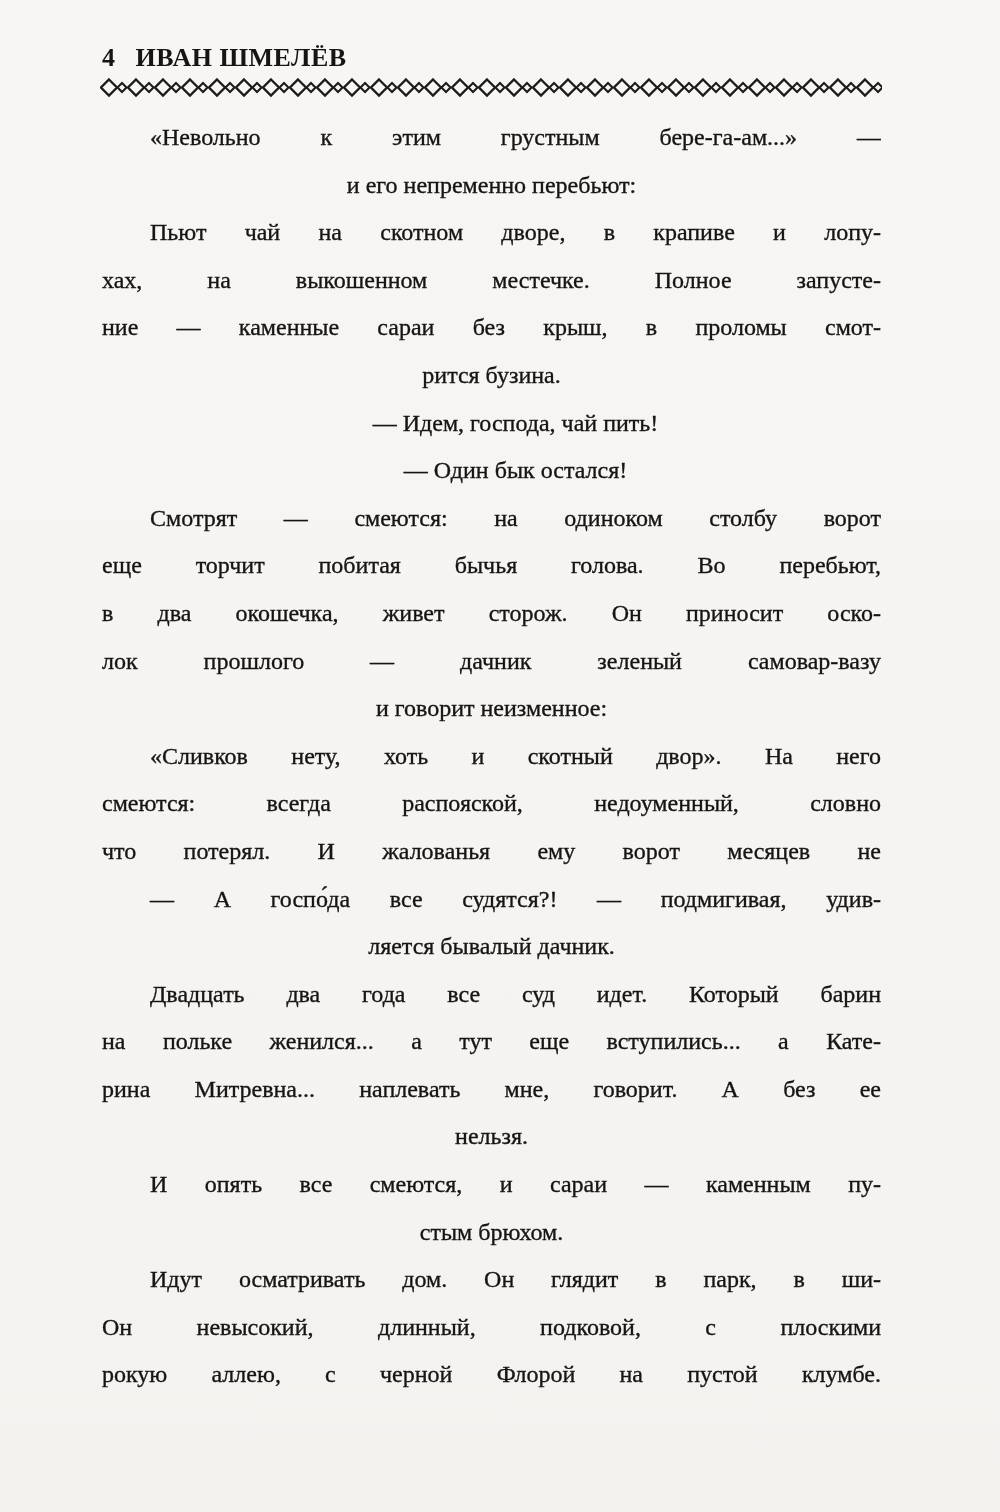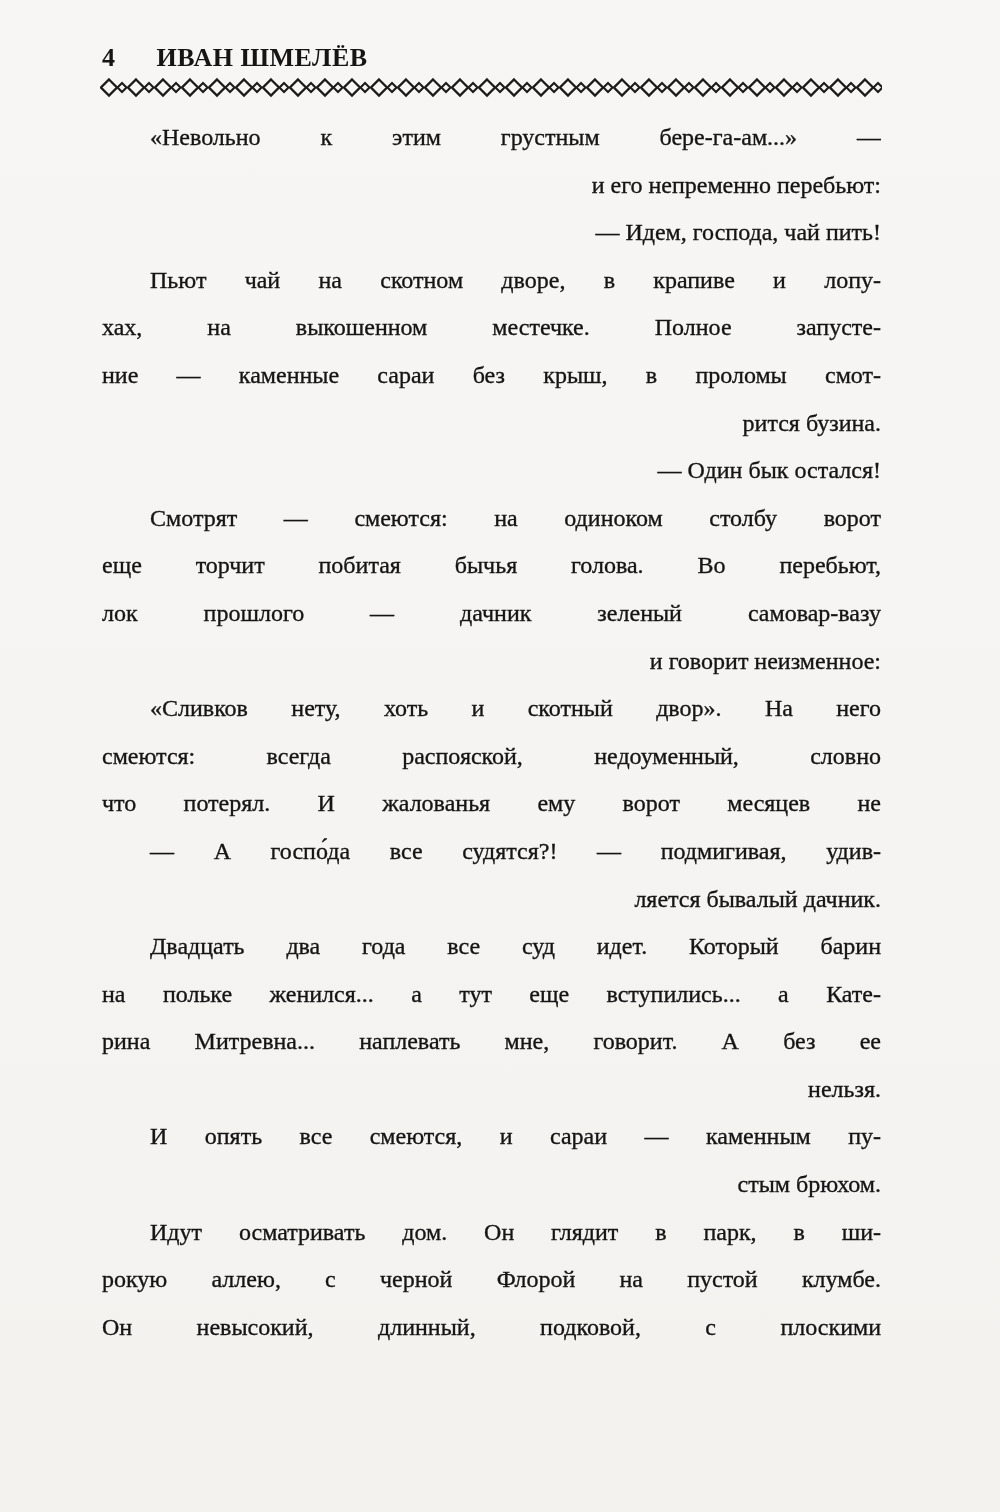--- a/index.html
+++ b/index.html
@@ -28,41 +28,41 @@
     width: 780px;
     display: flex;
     align-items: baseline;
     font-size: 26px;
     line-height: 32px;
     font-weight: bold;
     letter-spacing: 0.5px;
     color: var(--ink);
   }
   .pagenum { display: inline-block; }
-  .running-head { display: inline-block; margin-left: 41px; text-align: right; }
+  .running-head { display: inline-block; margin-left: 20px; text-align: right; }
   .ornament {
     position: absolute;
     left: 100px;
     top: 76px;
     width: 782px;
     height: 24px;
   }
   .text-block {
     position: absolute;
     left: 102px;
     top: 114px;
     width: 779px;
     font-size: 24px;
     line-height: 47.6px;
     -webkit-text-stroke: 0.35px var(--ink);
   }
   .para { width: 100%; }
   .line {
     width: 100%;
-    text-align: right;
+    text-align: center;
     overflow: hidden;
   }
   .line.j {
     text-align: justify;
     text-align-last: justify;
   }
   .line.ind { text-indent: 48px; }
 </style>
 </head>
 <body>
@@ -85,34 +85,35 @@
       <rect x="0" y="0" width="782" height="24" fill="url(#dch)"></rect>
     </svg>
   </div>
 
   <div class="text-block" id="text-block">
       <div class="para">
         <div class="line j ind">«Невольно к этим грустным бере-га-ам...» —</div>
         <div class="line">и его непременно перебьют:</div>
       </div>
       <div class="para">
-        <div class="line ind">— Идем, господа, чай пить!</div>
-      </div>
-      <div class="para">
         <div class="line j ind">Пьют чай на скотном дворе, в крапиве и лопу-</div>
         <div class="line j">хах, на выкошенном местечке. Полное запусте-</div>
         <div class="line j">ние — каменные сараи без крыш, в проломы смот-</div>
         <div class="line">рится бузина.</div>
+      </div>
+      <div class="para">
+        <div class="line ind">— Идем, господа, чай пить!</div>
       </div>
       <div class="para">
         <div class="line ind">— Один бык остался!</div>
       </div>
       <div class="para">
         <div class="line j ind">Смотрят — смеются: на одиноком столбу ворот</div>
         <div class="line j">еще торчит побитая бычья голова. Во перебьют,</div>
+        <div class="line j">в два окошечка, живет сторож. Он приносит оско-</div>
         <div class="line j">лок прошлого — дачник зеленый самовар-вазу</div>
         <div class="line">и говорит неизменное:</div>
       </div>
       <div class="para">
         <div class="line j ind">«Сливков нету, хоть и скотный двор». На него</div>
         <div class="line j">смеются: всегда распояской, недоуменный, словно</div>
         <div class="line j">что потерял. И жалованья ему ворот месяцев не</div>
       </div>
       <div class="para">
         <div class="line j ind">— А госпо́да все судятся?! — подмигивая, удив-</div>
@@ -123,18 +124,18 @@
         <div class="line j">на польке женился... а тут еще вступились... а Кате-</div>
         <div class="line j">рина Митревна... наплевать мне, говорит. А без ее</div>
         <div class="line">нельзя.</div>
       </div>
       <div class="para">
         <div class="line j ind">И опять все смеются, и сараи — каменным пу-</div>
         <div class="line">стым брюхом.</div>
       </div>
       <div class="para">
         <div class="line j ind">Идут осматривать дом. Он глядит в парк, в ши-</div>
+        <div class="line j">Он невысокий, длинный, подковой, с плоскими</div>
         <div class="line j">рокую аллею, с черной Флорой на пустой клумбе.</div>
-        <div class="line j">Он невысокий, длинный, подковой, с плоскими</div>
       </div>
     </div>
 
 </div>
 
 </body></html>

